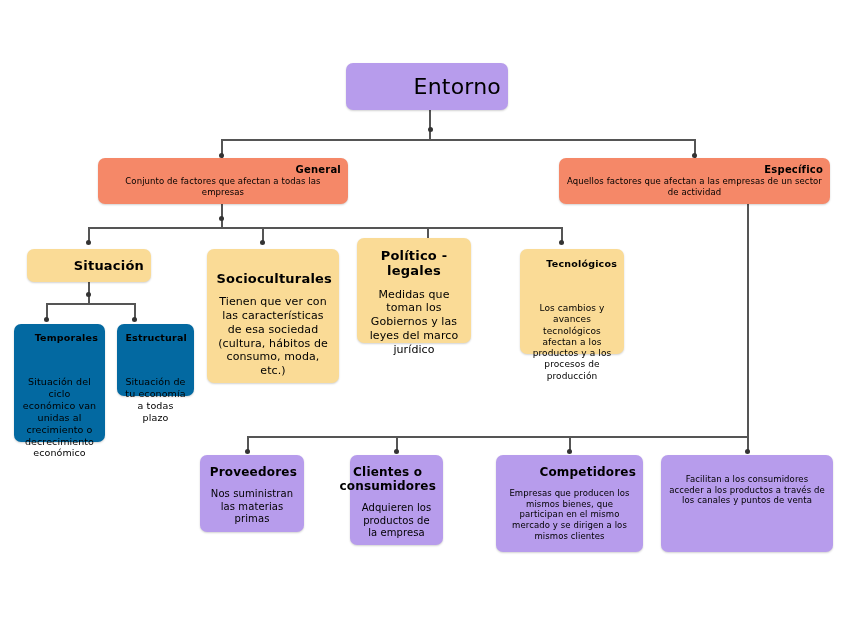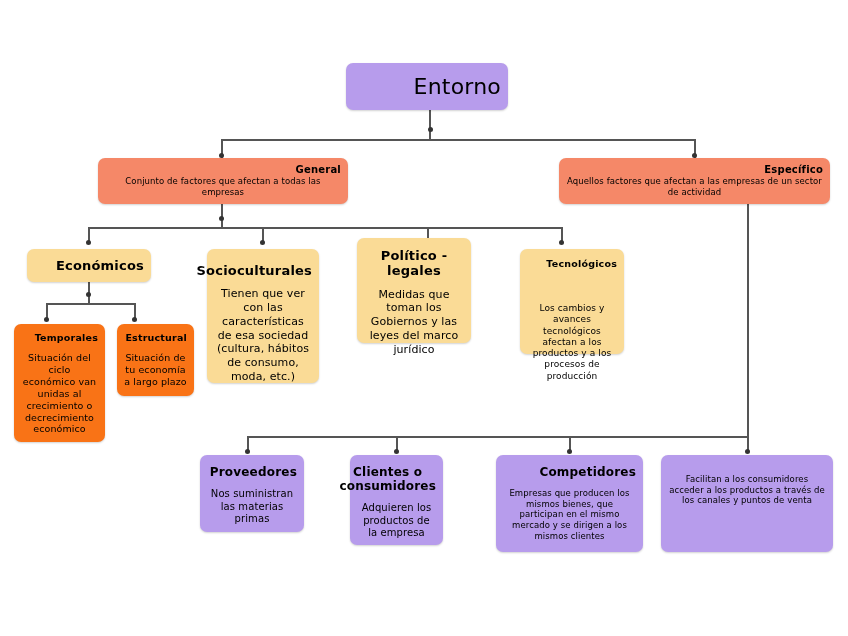--- a/index.html
+++ b/index.html
@@ -62,22 +62,23 @@
   .lvl2 {
     background: #fadb96;
     font-size: 11px;
   }
   .lvl2 .title { font-size: 13px; }
   .lvl2.small .title { font-size: 9.5px; }
   .lvl2.small .body { font-size: 9px; }
 
   
   .lvl3 {
-    background: #f97316;
+    background: #0369a1;
     font-size: 9.5px;
+    gap: 24px;
   }
   .lvl3 .title { font-size: 9.5px; }
 
   
   .lvl2p {
     background: #b79cec;
     font-size: 10px;
   }
   .lvl2p .title { font-size: 12px; }
   .lvl2p.tiny .body { font-size: 8.5px; }
@@ -149,24 +150,24 @@
     <div class="title">General</div>
     <div class="body">Conjunto de factores que afectan a todas las empresas</div>
   </div>
 
   <div class="node lvl1" style="left:559px; top:158px; width:271px; height:46px;">
     <div class="title">Específico</div>
     <div class="body">Aquellos factores que afectan a las empresas de un sector de actividad</div>
   </div>
 
   <div class="node lvl2" style="left:27px; top:249px; width:124px; height:33px;">
-    <div class="title">Económicos</div>
-  </div>
-
-  <div class="node lvl2" style="left:207px; top:249px; width:112px; height:134px; justify-content:flex-start; padding-top:14px;">
+    <div class="title">Situación</div>
+  </div>
+
+  <div class="node lvl2" style="left:207px; top:249px; width:132px; height:134px; justify-content:flex-start; padding-top:22px;">
     <div class="title">Socioculturales</div>
     <div class="body spaced">Tienen que ver con las características de esa sociedad (cultura, hábitos de consumo, moda, etc.)</div>
   </div>
 
   <div class="node lvl2" style="left:357px; top:238px; width:114px; height:105px; justify-content:flex-start; padding-top:10px;">
     <div class="title">Político - legales</div>
     <div class="body spaced">Medidas que toman los Gobiernos y las leyes del marco jurídico</div>
   </div>
 
   <div class="node lvl2 small" style="left:520px; top:249px; width:104px; height:105px; justify-content:flex-start; padding-top:9px;gap:25px;">
@@ -174,21 +175,21 @@
     <div class="body spaced">Los cambios y avances tecnológicos afectan a los productos y a los procesos de producción</div>
   </div>
 
   <div class="node lvl3" style="left:14px; top:324px; width:91px; height:118px; justify-content:flex-start; padding-top:8px;">
     <div class="title">Temporales</div>
     <div class="body spaced">Situación del ciclo económico van unidas al crecimiento o decrecimiento económico</div>
   </div>
 
   <div class="node lvl3" style="left:117px; top:324px; width:77px; height:72px; justify-content:flex-start; padding-top:8px;">
     <div class="title">Estructural</div>
-    <div class="body spaced">Situación de tu economía a largo plazo</div>
+    <div class="body spaced">Situación de tu economía a todas plazo</div>
   </div>
 
   <div class="node lvl2p" style="left:200px; top:455px; width:104px; height:77px; justify-content:flex-start; padding-top:10px;">
     <div class="title">Proveedores</div>
     <div class="body spaced">Nos suministran las materias primas</div>
   </div>
 
   <div class="node lvl2p" style="left:350px; top:455px; width:93px; height:90px; justify-content:flex-start; padding-top:10px;">
     <div class="title">Clientes o consumidores</div>
     <div class="body spaced">Adquieren los productos de la empresa</div>

